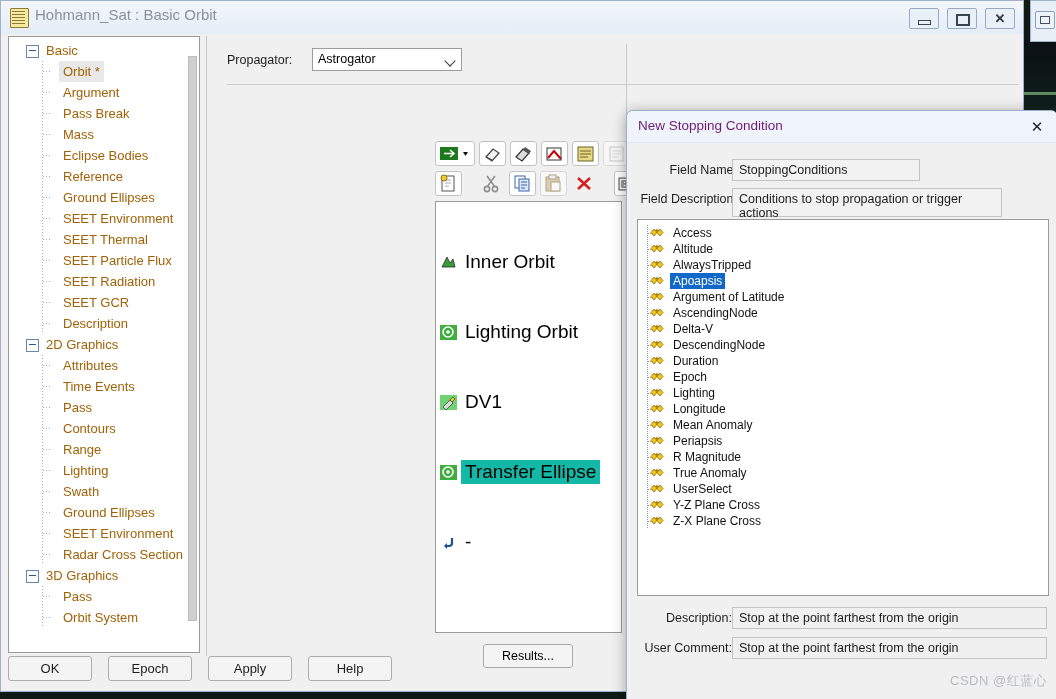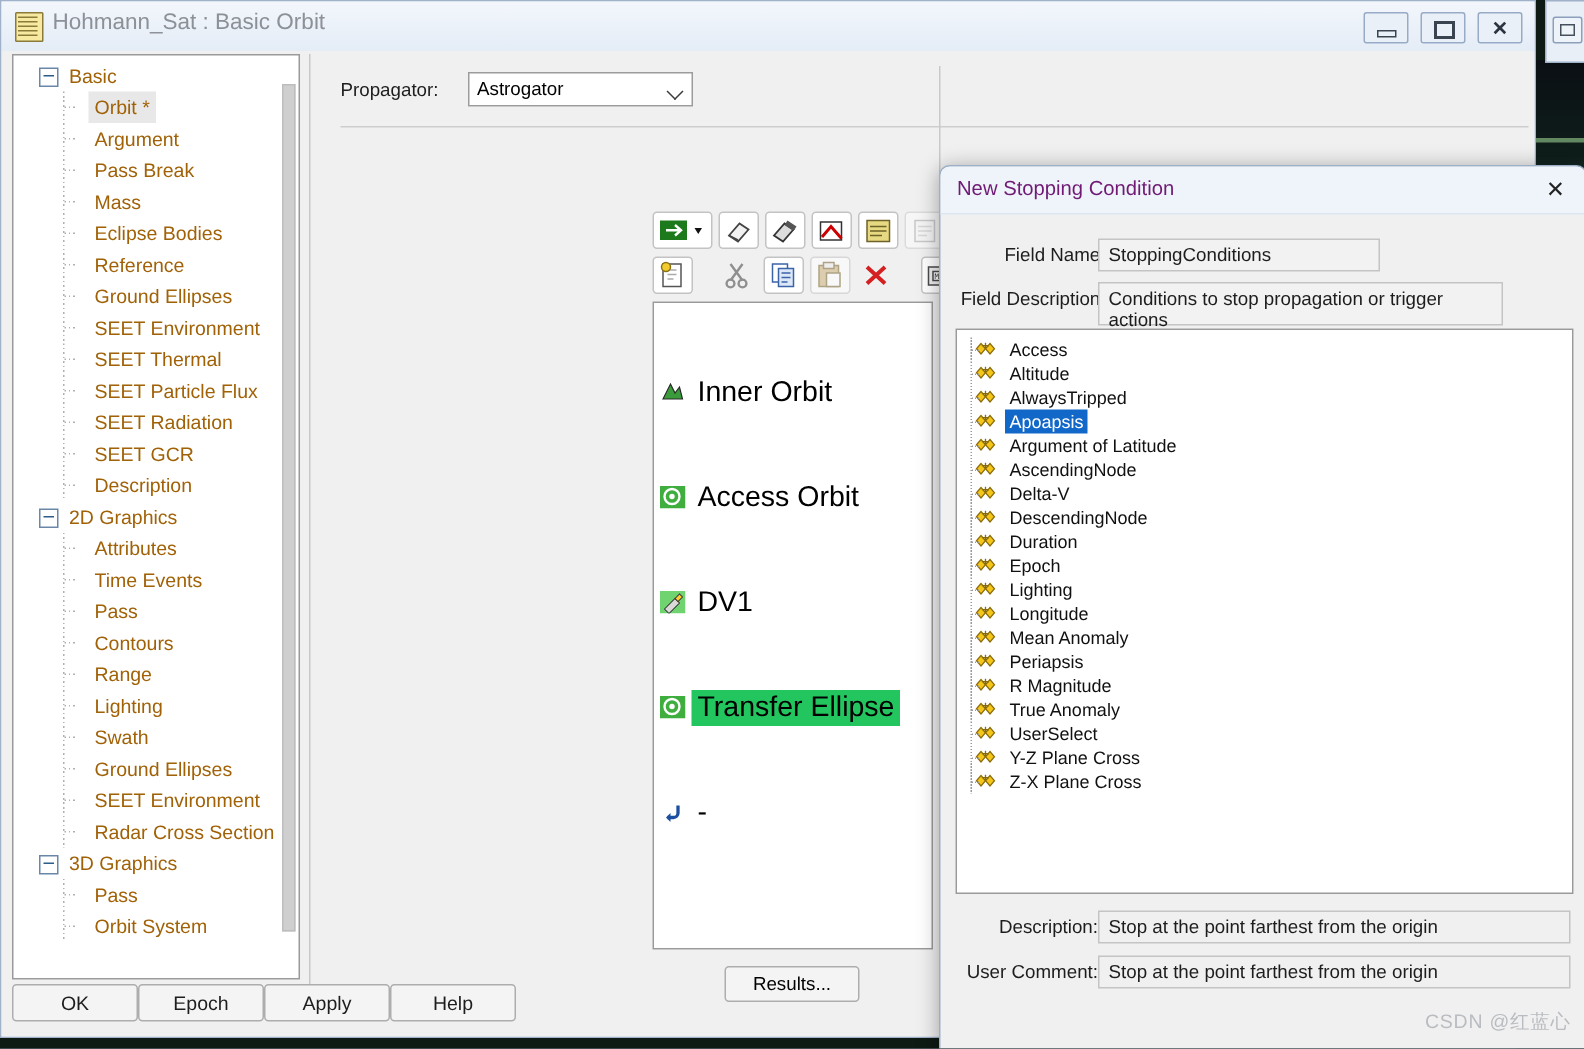--- a/index.html
+++ b/index.html
@@ -45,21 +45,21 @@
   .tnode.child{padding-left:50px;}
   .tnode.child:before{content:"";position:absolute;left:33px;top:0;width:1px;height:21px;
       background:repeating-linear-gradient(180deg,#b0b0b0 0 1px,transparent 1px 3px);}
   .tnode.child:after{content:"";position:absolute;left:34px;top:10px;width:9px;height:1px;
       background:repeating-linear-gradient(90deg,#b0b0b0 0 1px,transparent 1px 3px);}
   .tnode.sel .lbl{background:#e8e8e8;}
   .treescroll{position:absolute;right:2px;top:19px;width:9px;height:576px;background:#ffffff;}
   .treescroll .thumb{position:absolute;left:0;top:0;width:9px;height:565px;background:#cfcfcf;border:1px solid #bdbdbd;box-sizing:border-box;}
 
   
-  .btnbar{position:absolute;left:7px;bottom:10px;display:flex;}
+  .btnbar{position:absolute;left:7px;bottom:10px;display:flex;gap:16px;}
   .wbtn2{width:82px;height:23px;background:#f4f4f4;border:1px solid #adadad;border-radius:3px;
     font-size:13px;color:#1d1d1d;text-align:center;line-height:23px;}
 
   
   .content{position:absolute;left:205px;top:2px;right:2px;bottom:35px;background:#f0f0f0;border-left:1px solid #c8c8c8;}
 
   .propRow{position:absolute;left:20px;top:17px;}
   .lbl12{font-size:12.5px;color:#1d1d1d;}
   .combo{position:absolute;left:85px;top:-5px;width:150px;height:23px;background:#fff;border:1px solid #9c9c9c;box-sizing:border-box;
     font-size:12.5px;padding:3px 0 0 5px;}
@@ -69,21 +69,21 @@
   
   .tbar{position:absolute;display:flex;gap:4px;}
   .tbtn{width:27px;height:25px;background:#fff;border:1px solid #c3c3c3;border-radius:3px;position:relative;box-sizing:border-box;}
   .tbtn.flat{background:#f0f0f0;border-color:transparent;}
   .tsep{width:8px;}
 
   .mcslist{position:absolute;left:228px;top:165px;width:185px;height:430px;background:#fff;border:1px solid #9a9a9a;overflow:hidden;}
   .mrow{height:22px;line-height:22px;font-size:19px;padding-left:4px;white-space:nowrap;position:relative;margin-top:48px;}
   .mrow .mi{display:inline-block;width:17px;height:16px;vertical-align:-3px;margin-right:4px;border-radius:2px;position:relative;}
   .mrow .mtxt{display:inline-block;padding:1px 4px;}
-  .mrow.sel .mtxt{background:#22c55e;}
+  .mrow.sel .mtxt{background:#14b8a6;}
 
   .resultsBtn{position:absolute;left:276px;top:608px;width:88px;height:22px;background:#f4f4f4;border:1px solid #adadad;border-radius:3px;
      font-size:12.5px;text-align:center;line-height:22px;}
 
   .vsplit{position:absolute;left:419px;top:8px;width:1px;height:625px;background:#c9c9c9;}
 
   
   .rp{position:absolute;left:432px;top:0;right:0;bottom:0;}
   .rp .pl{position:absolute;font-size:12.5px;color:#1d1d1d;}
   .rp .field{position:absolute;background:#fff;border:1px solid #bdbdbd;border-bottom:1px solid #8d8d8d;box-sizing:border-box;
@@ -310,21 +310,21 @@
 
         <div class="mcslist">
           <div id="mcslist">
               <div class="mrow"><span class="mi"><svg width="17" height="15" viewBox="0 0 17 15">
                     <path d="M2 12l5-10 3 6 3-4 2 8z" fill="#3a9b3a" stroke="#2a2a2a" stroke-width=".8"></path>
                   </svg></span><span class="mtxt">Inner Orbit</span></div>
               <div class="mrow"><span class="mi"><svg width="17" height="15" viewBox="0 0 17 15">
                     <rect x="0" y="0" width="17" height="15" fill="#3fae3f"></rect>
                     <circle cx="8" cy="7" r="5" fill="none" stroke="#fff" stroke-width="1.6"></circle>
                     <circle cx="8" cy="7" r="1.8" fill="#fff"></circle>
-                  </svg></span><span class="mtxt">Access Orbit</span></div>
+                  </svg></span><span class="mtxt">Lighting Orbit</span></div>
               <div class="mrow"><span class="mi"><svg width="17" height="15" viewBox="0 0 17 15">
                     <rect x="0" y="0" width="17" height="15" fill="#6fd46f"></rect>
                     <path d="M3 12l7-7 3 3-7 7z" fill="#d9d9d9" stroke="#333" stroke-width=".7"></path>
                     <path d="M10 5l3-3 2 2-3 3z" fill="#ffcc33" stroke="#333" stroke-width=".7"></path>
                   </svg></span><span class="mtxt">DV1</span></div>
               <div class="mrow sel"><span class="mi"><svg width="17" height="15" viewBox="0 0 17 15">
                     <rect x="0" y="0" width="17" height="15" fill="#3fae3f"></rect>
                     <circle cx="8" cy="7" r="5" fill="none" stroke="#fff" stroke-width="1.6"></circle>
                     <circle cx="8" cy="7" r="1.8" fill="#fff"></circle>
                   </svg></span><span class="mtxt">Transfer Ellipse</span></div>

